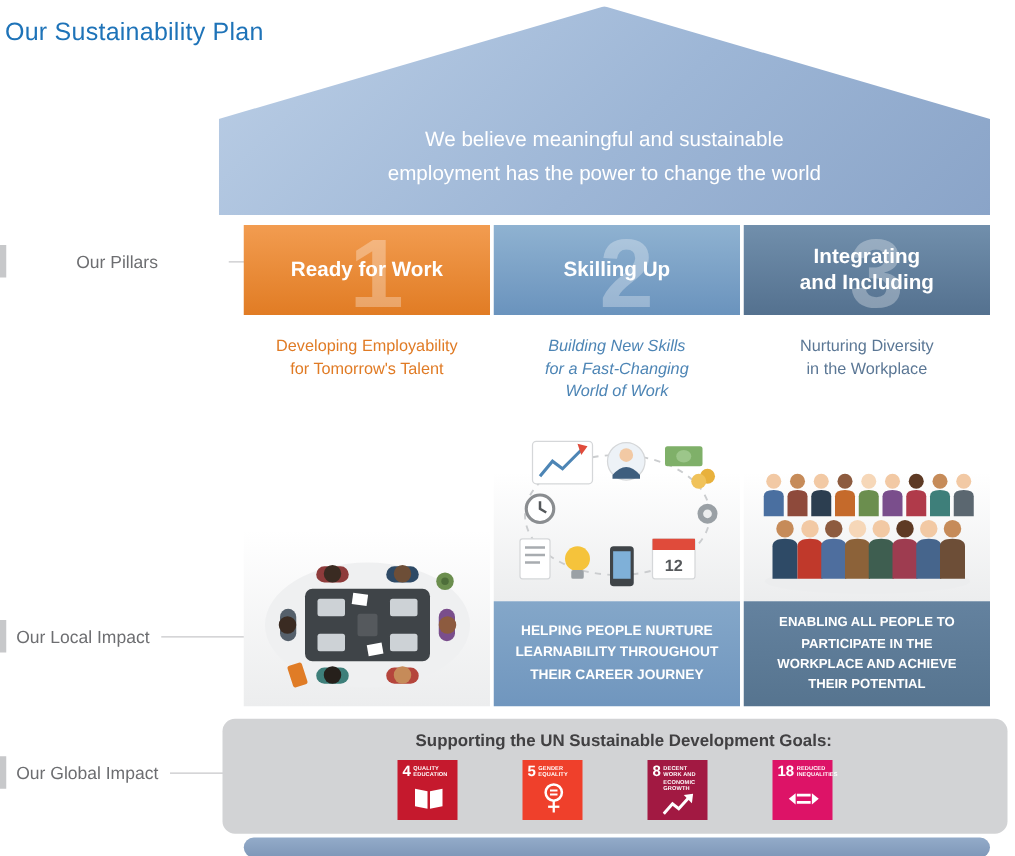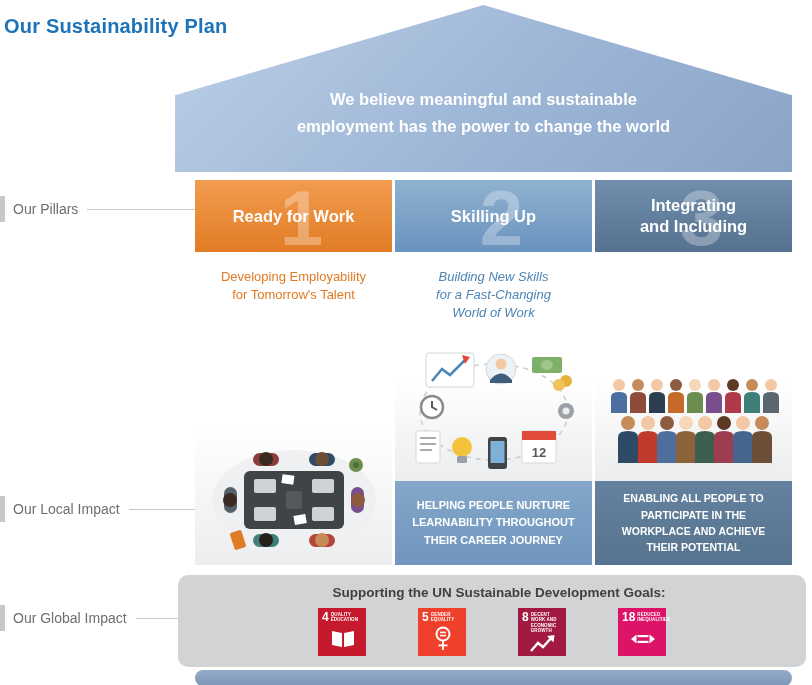--- a/index.html
+++ b/index.html
@@ -1,31 +1,31 @@
 <!DOCTYPE html>
 <html><head>
 <meta charset="utf-8">
 <style>
   * { margin:0; padding:0; box-sizing:border-box; }
   html, body { background:#ffffff; }
   body { font-family:"Liberation Sans","DejaVu Sans",sans-serif; }
   .canvas { position:relative; width:812px; height:685px; background:#fff; overflow:hidden; }
 
-  .page-title { position:absolute; left:4px; top:15px; font-size:20px; font-weight:bold; color:#1E73B8; letter-spacing:.2px; }
+  .page-title { position:absolute; left:4px; top:15px; font-size:20px; font-weight:normal; color:#1E73B8; letter-spacing:.2px; }
 
   .roof { position:absolute; left:175px; top:5px; width:617px; height:167px;
     background:linear-gradient(135deg,#BCCFE6 0%,#9DB6D6 55%,#8AA4C8 100%);
     clip-path:polygon(50% 0, 100% 54%, 100% 100%, 0 100%, 0 54%);
     display:flex; align-items:flex-end; justify-content:center; }
-  .roof-text { color:#fff; font-weight:bold; font-size:16.5px; line-height:1.6; text-align:center; white-space:pre-line; padding-bottom:33px;margin-top:16px; }
+  .roof-text { color:#fff; font-weight:normal; font-size:16.5px; line-height:1.6; text-align:center; white-space:pre-line; padding-bottom:20px;margin-top:16px; }
 
   .side-label { position:absolute; display:flex; align-items:center; height:26px; color:#6D6E71; font-size:14px; }
   .side-label .tick { width:5px; height:26px; background:#C7C8CA; margin-right:8px; flex:none; }
   .side-label .connector { flex:1; border-top:1px solid #C7C8CA; margin-left:9px; }
-  .lbl-pillars { left:0; top:196px; width:196px; }
+  .lbl-pillars { left:0; top:196px; width:196px;gap:48px; }
   .lbl-local   { left:0; top:496px; width:196px; }
   .lbl-global  { left:0; top:605px; width:179px; }
 
   .pillars { position:absolute; left:195px; top:180px; width:597px; display:grid; grid-template-columns:1fr 1fr 1fr; gap:3px; }
   .pillar { display:flex; flex-direction:column; height:385px; }
   .pillar-header { position:relative; height:72px; flex:none; display:flex; align-items:center; justify-content:center; overflow:hidden; }
   .big-num { position:absolute; top:50%; left:54%; transform:translate(-50%,-47%); font-size:78px; font-weight:bold; color:rgba(255,255,255,.30); line-height:1; }
   .ptitle { position:relative; color:#fff; font-weight:bold; font-size:16.5px; line-height:1.25; text-align:center; white-space:pre-line; }
   .pillar-body { flex:1; display:flex; flex-direction:column; align-items:center; padding-top:16px; background:linear-gradient(180deg,#FFFFFF 55%,#ECEDEE 100%); }
   .pillar-sub { font-size:13px; line-height:1.4; text-align:center; white-space:pre-line; }
@@ -179,20 +179,22 @@
 THEIR CAREER JOURNEY</div>
     </section>
 
     <section class="pillar p3">
       <div class="pillar-header">
         <span class="big-num">3</span>
         <span class="ptitle">Integrating
 and Including</span>
       </div>
       <div class="pillar-body">
+        <div class="pillar-sub">Nurturing Diversity
+in the Workplace</div>
         <div class="pillar-illus">
           <svg width="180" height="110" viewBox="0 0 180 110">
             <ellipse cx="90" cy="98" rx="82" ry="10" fill="#ECEDEE"></ellipse>
             <g>
                 <path d="M7 46 V30 Q7 25 15 25 Q23 25 23 30 V46 Z" fill="#4A6FA0"></path>
                 <circle cx="15" cy="18" r="6" fill="#F2C9A4"></circle>
               </g>
             <g>
                 <path d="M26 46 V30 Q26 25 34 25 Q42 25 42 30 V46 Z" fill="#8E4A3B"></path>
                 <circle cx="34" cy="18" r="6" fill="#C68B59"></circle>

